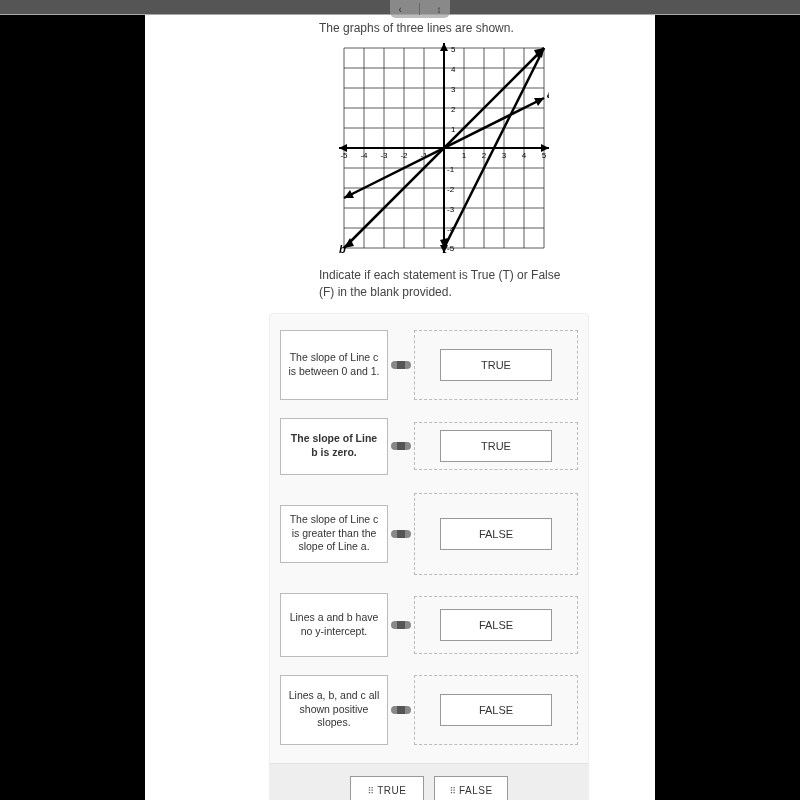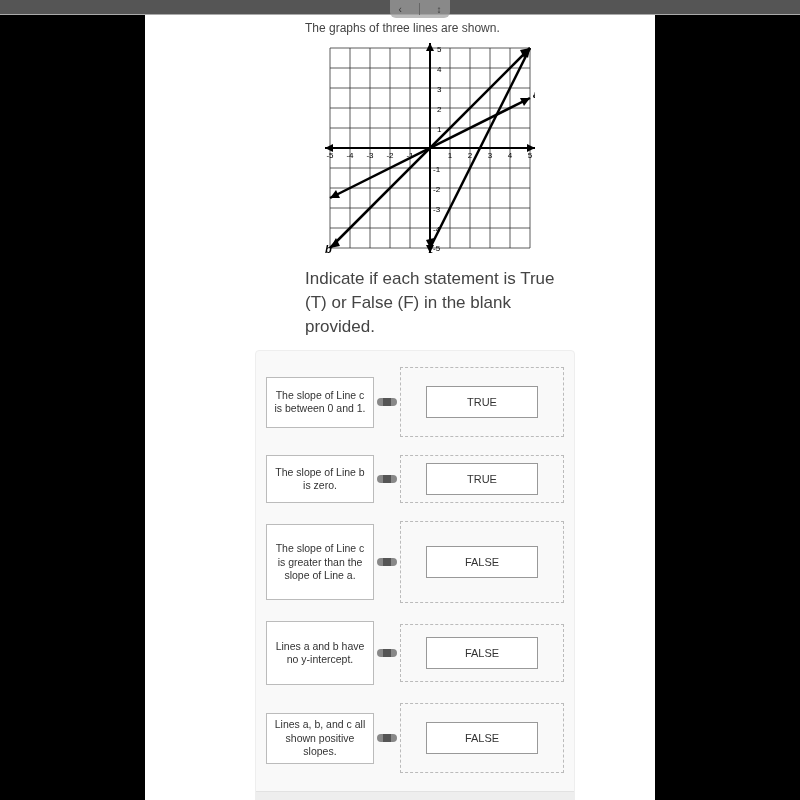--- a/index.html
+++ b/index.html
@@ -52,35 +52,35 @@
     right: 0;
     display: flex;
     justify-content: center;
     background: #000;
   }
   .page {
     width: 510px;
     height: 100%;
     background: #fff;
     box-sizing: border-box;
-    padding: 6px 22px 0 10px;
+    padding: 6px 22px 0 24px;
     overflow: hidden;
     color: #333;
   }
   .intro {
     font-size: 12px;
     margin: 0 0 8px 150px;
     color: #444;
   }
   .graph-box {
     margin-left: 170px;
     margin-bottom: 10px;
   }
   .instr {
-    font-size: 17px;
+    font-size: 12px;
     color: #444;
     margin: 6px 0 12px 150px;
     line-height: 1.4;
     max-width: 260px;
   }
   .panel {
     margin-left: 100px;
     width: 320px;
     background: #f9f9f9;
     border: 1px solid #eee;
@@ -88,34 +88,34 @@
     padding: 16px 10px 0 10px;
     box-sizing: border-box;
   }
   .row {
     display: flex;
     align-items: center;
     margin-bottom: 18px;
   }
   .stmt-box {
     width: 108px;
-    height: 51px;
+    height: 70px;
     border: 1px solid #bbb;
     background: #fff;
     font-size: 10.5px;
     color: #333;
     display: flex;
     align-items: center;
     justify-content: center;
     text-align: center;
     padding: 4px 6px;
     box-sizing: border-box;
     line-height: 1.3;
   }
-  .stmt-box.short { height: 48px; }
+  .stmt-box.short { height: 57px; font-weight: bold; }
   .connector {
     width: 26px;
     display: flex;
     align-items: center;
     justify-content: center;
   }
   .knob {
     width: 20px; height: 8px;
     background: linear-gradient(to right, #888 0 6px, #555 6px 14px, #888 14px 20px);
     border-radius: 4px;
@@ -292,21 +292,21 @@
         <div class="stmt-box short">The slope of Line b is zero.</div>
         <div class="connector">
             <div class="knob"></div>
           </div>
         <div class="drop-zone short">
           <div class="answer-chip">TRUE</div>
         </div>
       </div>
 
       <div class="row">
-        <div class="stmt-box" style="height:76px">The slope of Line c is greater than the slope of Line a.</div>
+        <div class="stmt-box" style="height:58px">The slope of Line c is greater than the slope of Line a.</div>
         <div class="connector">
             <div class="knob"></div>
           </div>
         <div class="drop-zone" style="height:82px">
           <div class="answer-chip">FALSE</div>
         </div>
       </div>
 
       <div class="row">
         <div class="stmt-box" style="height:64px">Lines a and b have no y-intercept.</div>

